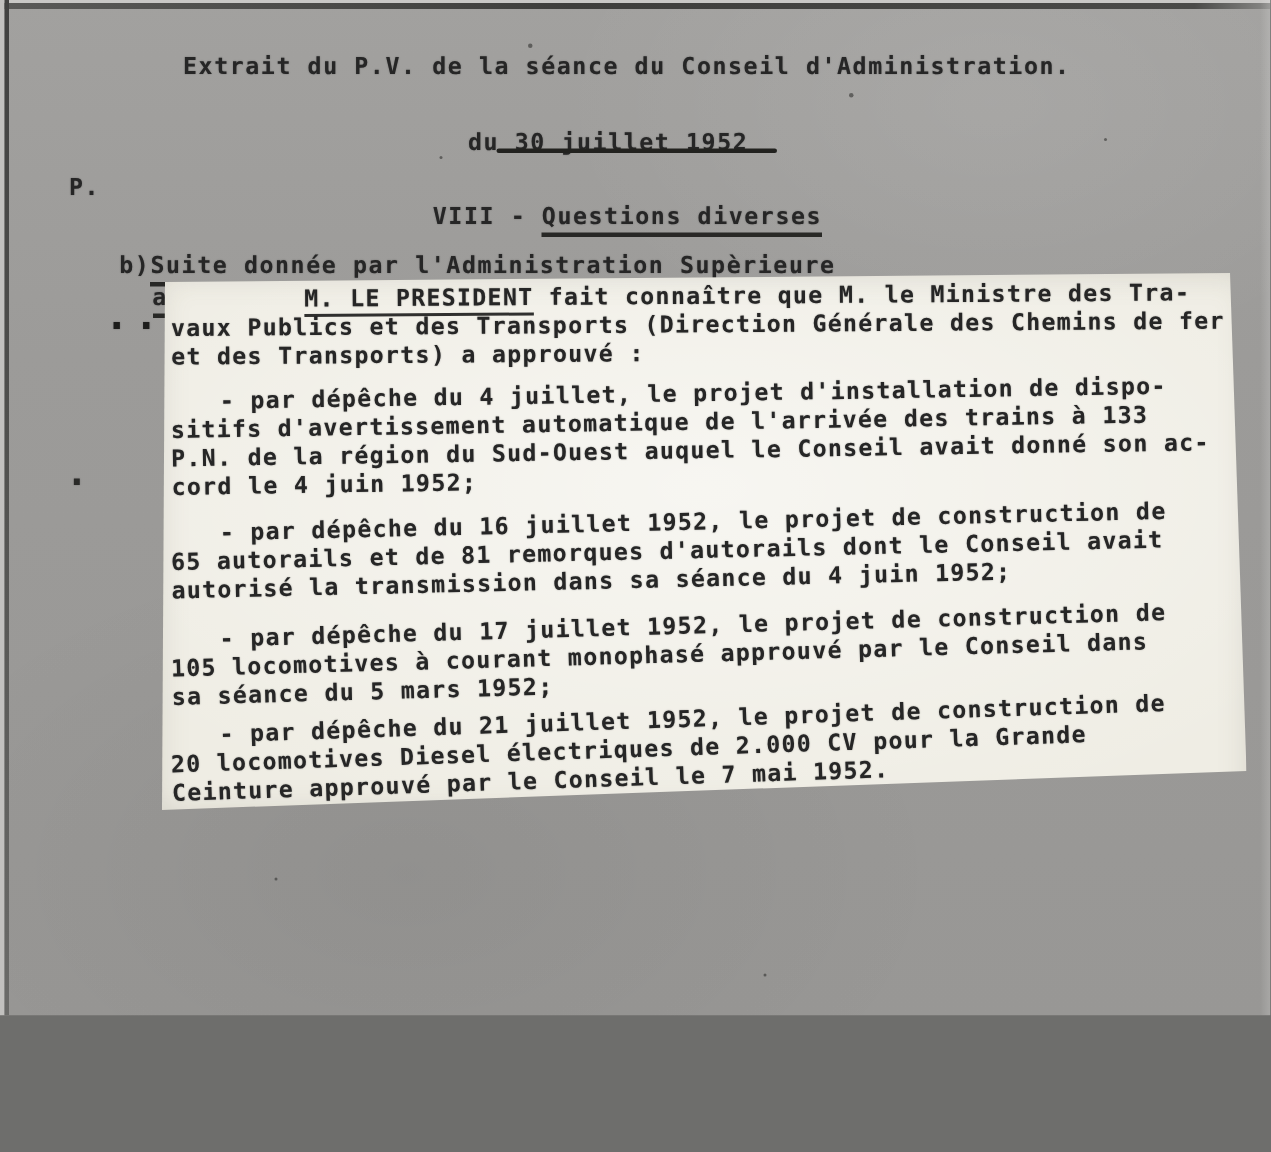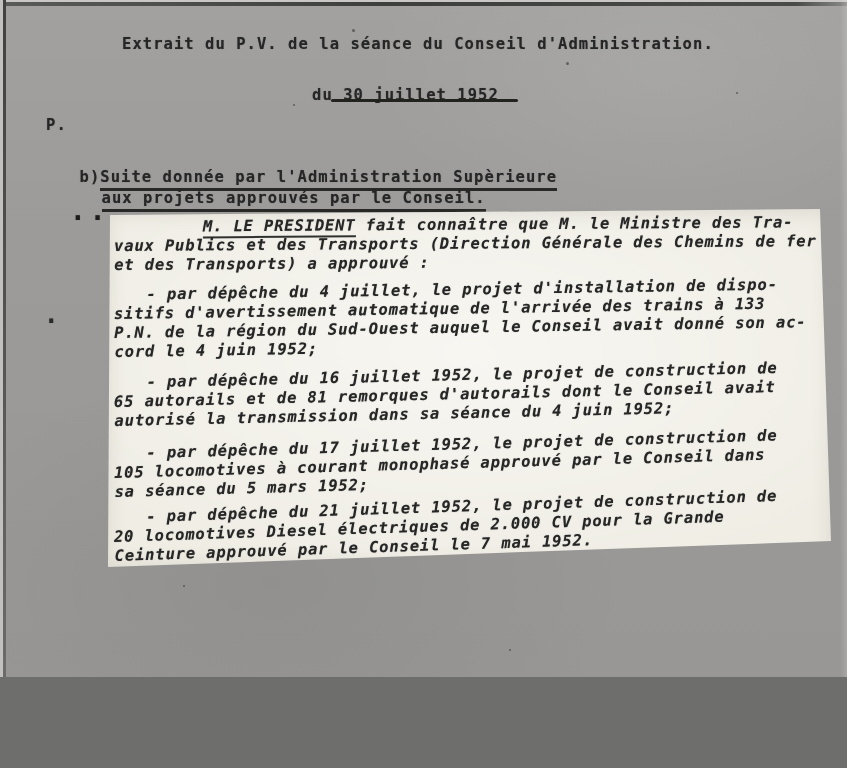--- a/index.html
+++ b/index.html
@@ -32,29 +32,28 @@
   .title-rule { position:absolute; left:331px; top:99px; width:187px; height:3px;
     background:#22221f; border-radius:2px; }
 
   .dots4 { position:absolute; left:70px; top:196px; height:30px; line-height:30px;
     font-size:26px; letter-spacing:4px; color:#1d1d1b; }
   .dot1  { position:absolute; left:44px; top:300px; height:30px; line-height:30px;
     font-size:24px; color:#2a2a28; }
 
   
   .slip {
-    position:absolute; left:104px; top:208px; width:730px; height:361px;
+    position:absolute; left:104px; top:181px; width:730px; height:361px;
     background:
       radial-gradient(600px 300px at 50% 40%, rgba(255,255,255,0.5), rgba(255,255,255,0) 80%),
       #efede4;
     clip-path:polygon(6px 7px, 716px 1px, 727px 333px, 4px 359px);
     box-shadow:inset 0 0 22px rgba(110,105,90,0.22);
     padding:10px 0 0 10px; box-sizing:border-box;
     filter:drop-shadow(1px 2px 1.5px rgba(60,58,50,0.35));
-    font-style:italic;
   }
   .para { transform-origin:0 50%; }
   .p1 { margin-bottom:11px; transform:rotate(-0.4deg); }
   .p2 { margin-bottom:12px; transform:rotate(-0.9deg); }
   .p3 { margin-bottom:14px; transform:rotate(-1.3deg); }
   .p4 { margin-bottom:7px;  transform:rotate(-1.6deg); }
   .p5 { transform:rotate(-1.9deg); }
   .tline { white-space:pre; font-size:15.5px; line-height:19px; letter-spacing:0.85px; }
   .ind-intro { padding-left:89px; }
   .ind-dash  { padding-left:33px; }
@@ -73,20 +72,23 @@
   <div class="edge-right"></div>
 
   <div class="abs head" style="left:122px; top:35px;">Extrait du P.V. de la séance du Conseil d'Administration.</div>
 
   <div class="abs head" style="left:312px; top:66px;margin-top:20px;">du 30 juillet 1952</div>
 
   <div class="title-rule"></div>
 
   <div class="abs head" style="left:46px; top:116px;">P.</div>
 
+  <div class="abs head" style="left:247px; top:116px;">
+    <span>VIII - </span><span class="ul3">Questions diverses</span>
+  </div>
 
   <div class="abs head" style="left:38px; top:149px;">
     <span>b)</span><span class="ul3">Suite donnée par l'Administration Supèrieure</span>
   </div>
   <div class="abs head" style="left:60px; top:170px;">
     <span class="ul3">aux projets approuvés par le Conseil.</span>
   </div>
 
   <div class="dots4">....</div>
   <div class="dot1">.</div>

